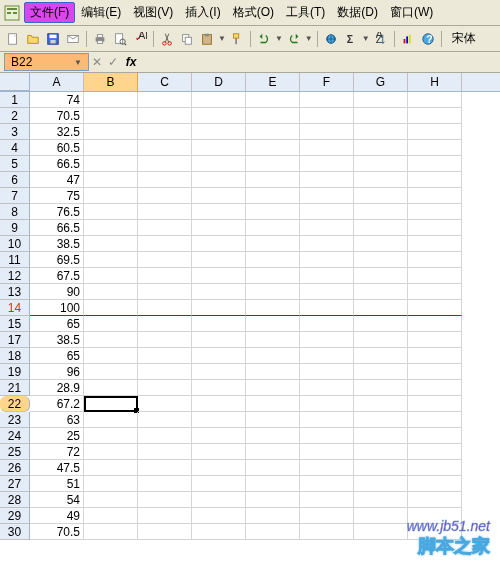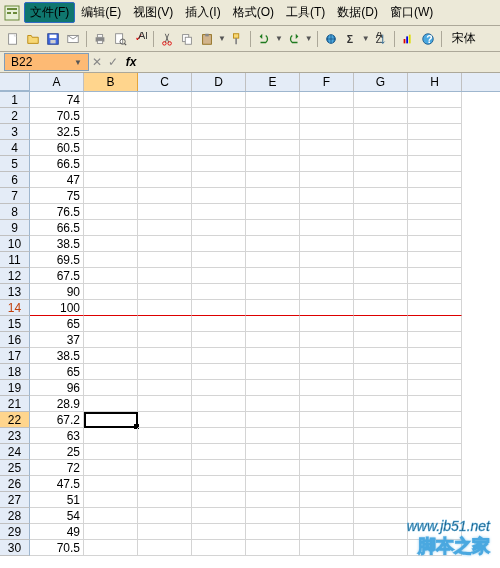--- a/index.html
+++ b/index.html
@@ -1,46 +1,46 @@
 <!DOCTYPE html>
 <html><head>
 <meta charset="utf-8">
 <style>
 * { margin: 0; padding: 0; box-sizing: border-box; font-family: "SimSun", "宋体", sans-serif; font-size: 12px; }
 body { background: #fff; width: 500px; height: 568px; overflow: hidden; position: relative; }
 .menubar { display: flex; align-items: center; background: #ece9d8; padding: 2px 4px; border-bottom: 1px solid #aca899; }
 .menubar .icon { width: 16px; height: 16px; margin-right: 4px; }
 .menu-item { padding: 2px 6px; cursor: default; }
-.menu-item.active { border: 1px solid #316ac5; background: #0f766e; padding: 1px 5px; border-radius: 2px; }
+.menu-item.active { border: 1px solid #316ac5; background: #d946ef; padding: 1px 5px; border-radius: 2px; }
 .toolbar { display: flex; align-items: center; background: #ece9d8; padding: 2px 4px; border-bottom: 1px solid #aca899; gap: 2px; }
 .tbtn { width: 18px; height: 18px; display: flex; align-items: center; justify-content: center; cursor: pointer; }
 .tbtn svg { width: 14px; height: 14px; }
 .sep { width: 1px; height: 16px; background: #aca899; margin: 0 2px; }
 .drop { font-size: 8px; color: #555; }
 .formula-bar { display: flex; align-items: center; background: #ece9d8; padding: 1px 4px; border-bottom: 1px solid #aca899; }
 .name-box { width: 85px; background: #fdba74; border: 1px solid #7f9db9; padding: 1px 6px; display: flex; justify-content: space-between; align-items: center; }
 .name-box .arrow { font-size: 8px; color: #555; }
 .fx-btn { width: 20px; text-align: center; font-style: italic; font-weight: bold; }
 .fx-cancel, .fx-ok { width: 16px; text-align: center; color: #888; }
 .grid-area { position: relative; }
 .col-headers { display: flex; background: #e4ecf7; border-bottom: 1px solid #9eb6ce; }
 .corner { width: 30px; height: 18px; background: #e4ecf7; border-right: 1px solid #9eb6ce; border-bottom: 1px solid #9eb6ce; }
 .col-h { width: 54px; height: 18px; text-align: center; line-height: 18px; border-right: 1px solid #c0c0c0; background: #e4ecf7; }
 .col-h.sel { background: #ffd58d; border-right: 1px solid #e5a53a; }
 .rows { }
 .row { display: flex; height: 16px; }
 .row-h { width: 30px; text-align: center; line-height: 16px; background: #e4ecf7; border-right: 1px solid #9eb6ce; border-bottom: 1px solid #c0c0c0; }
-.row-h.sel { background: #ffd58d; }
+.row-h.sel { background: #ffd58d; border-radius: 6px; }
 .row.pagebreak .row-h { color: #c2410c; }
 .cell { width: 54px; height: 16px; border-right: 1px solid #d4d4d4; border-bottom: 1px solid #d4d4d4; text-align: right; padding-right: 3px; line-height: 16px; white-space: nowrap; position: relative; }
 .cell.active { border: 2px solid #000; padding-right: 2px; line-height: 14px; }
 .cell.active::after { content: ''; position: absolute; right: -3px; bottom: -3px; width: 5px; height: 5px; background: #000; }
 .row.pagebreak .cell { border-bottom: 1px solid #d00; }
 .watermark { position: absolute; bottom: 10px; right: 10px; text-align: right; pointer-events: none; }
-.watermark .url { color: #0c4a6e; font-size: 14px; font-style: italic; -webkit-text-stroke: 0.5px #5ab0e0; }
+.watermark .url { color: #a21caf; font-size: 14px; font-style: italic; -webkit-text-stroke: 0.5px #5ab0e0; }
 .watermark .name { color: #fff; font-size: 18px; font-weight: bold; -webkit-text-stroke: 1px #4aa8e0; text-shadow: 0 0 3px #4aa8e0; }
 .font-name { padding: 2px 6px; }
 </style>
 </head>
 <body>
 
 <div class="menubar">
   <span class="icon"><svg viewBox="0 0 16 16">
         <rect x="1" y="1" width="14" height="14" fill="#e8f0d8" stroke="#6a8a3a"></rect>
         <rect x="3" y="3" width="10" height="2" fill="#6a8a3a"></rect>
@@ -365,31 +365,20 @@
         <div class="cell">65</div>
         <div class="cell"></div>
         <div class="cell"></div>
         <div class="cell"></div>
         <div class="cell"></div>
         <div class="cell"></div>
         <div class="cell"></div>
         <div class="cell"></div>
       </div>
       <div class="row">
-        <div class="row-h">16</div>
-        <div class="cell">37</div>
-        <div class="cell"></div>
-        <div class="cell"></div>
-        <div class="cell"></div>
-        <div class="cell"></div>
-        <div class="cell"></div>
-        <div class="cell"></div>
-        <div class="cell"></div>
-      </div>
-      <div class="row">
         <div class="row-h">17</div>
         <div class="cell">38.5</div>
         <div class="cell"></div>
         <div class="cell"></div>
         <div class="cell"></div>
         <div class="cell"></div>
         <div class="cell"></div>
         <div class="cell"></div>
         <div class="cell"></div>
       </div>

